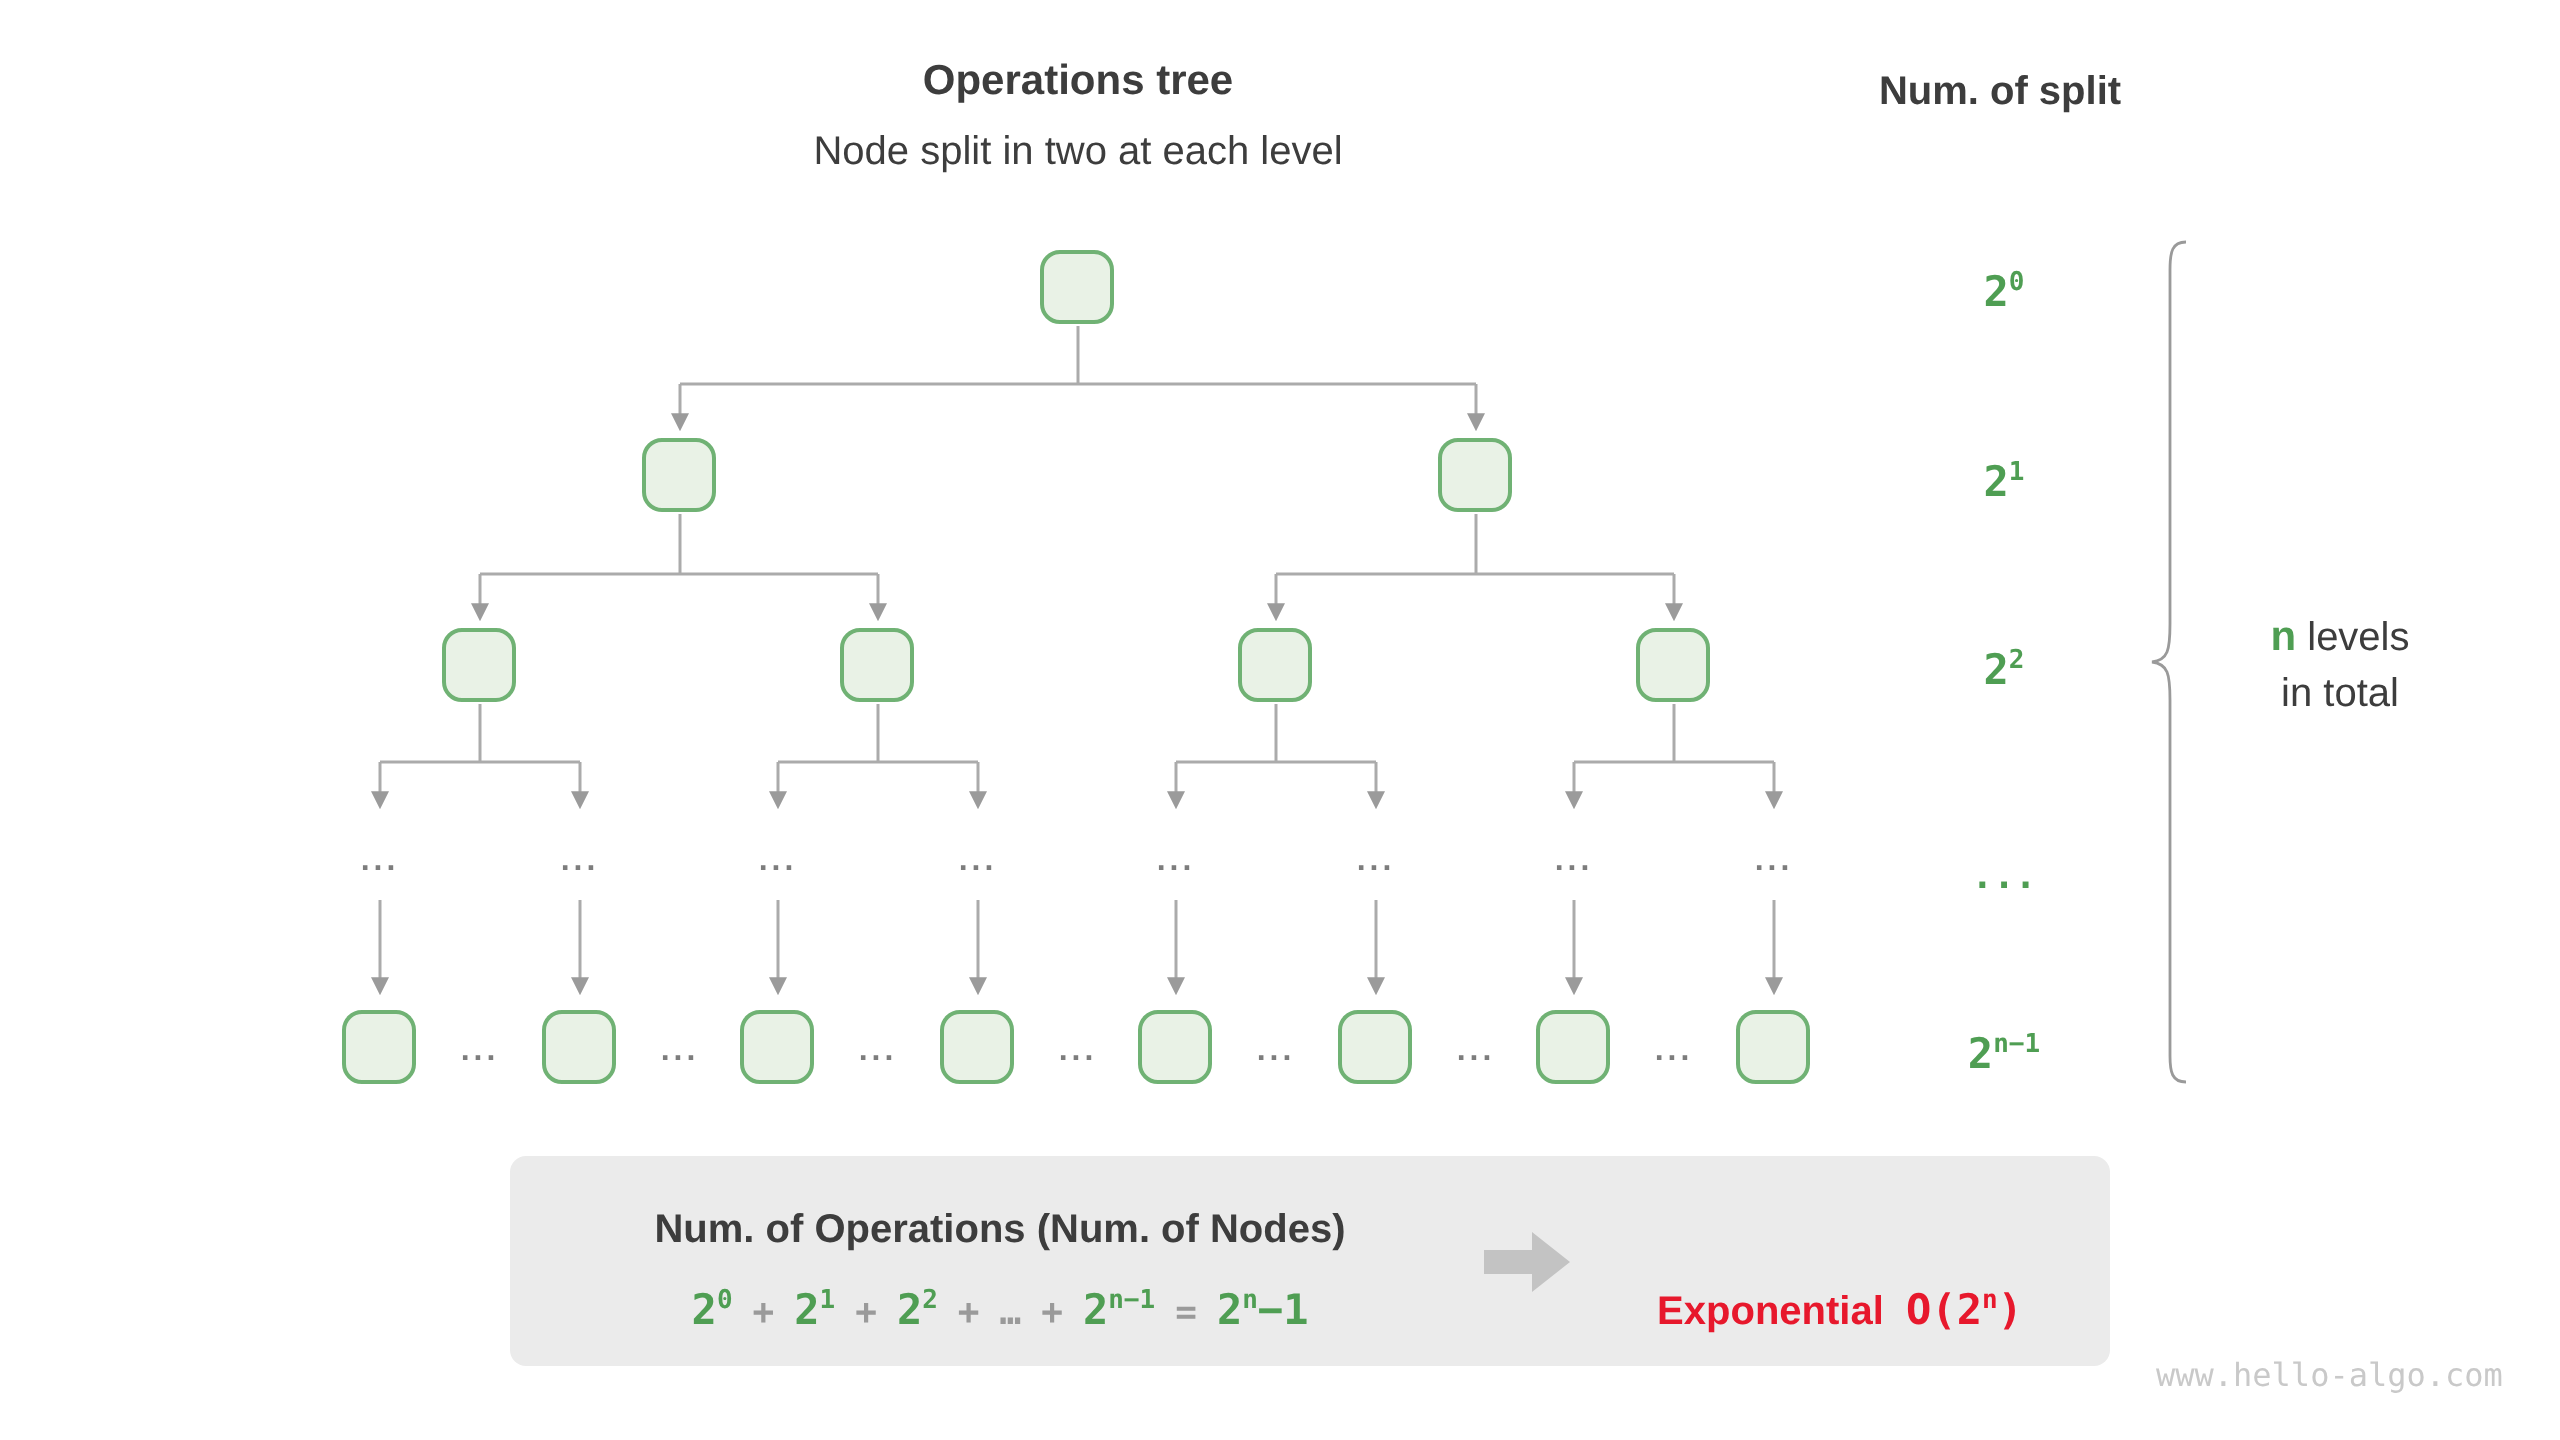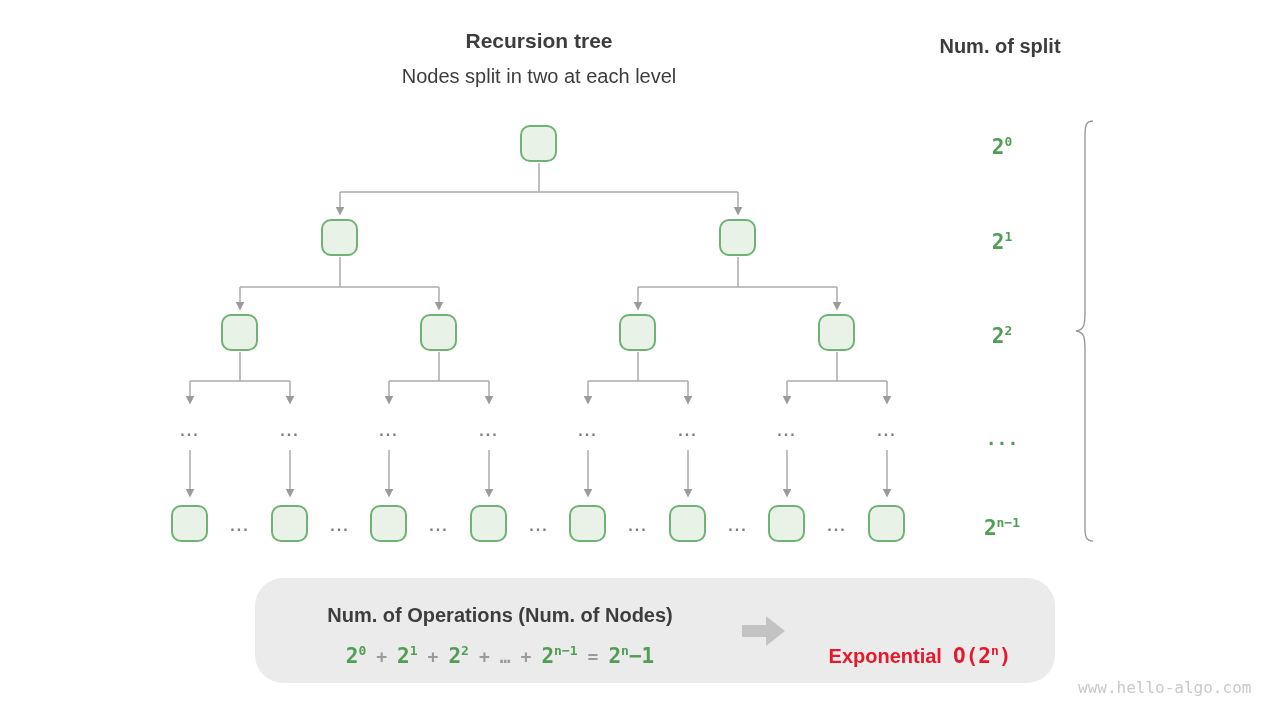--- a/index.html
+++ b/index.html
@@ -28,21 +28,21 @@
          color:var(--dots);letter-spacing:2px;line-height:20px;}
 
   .lvl{position:absolute;width:84px;text-align:center;line-height:30px;
        font-family:"DejaVu Sans Mono",monospace;font-weight:bold;font-size:21px;color:var(--green);}
   .lvl sup{font-size:13px;}
 
   .brace-note{line-height:28px;font-size:20px;color:var(--dark);}
   .brace-note .n{color:var(--green);font-weight:bold;font-size:21px;}
 
   .sumbox{position:absolute;left:255px;top:578px;width:800px;height:105px;
-          background:var(--box-bg);border-radius:28px;}
+          background:var(--box-bg);border-radius:8px;}
   .box-line1{position:absolute;top:23px;height:28px;line-height:28px;
              font-size:20px;font-weight:bold;color:var(--dark);text-align:center;}
   .box-line2{position:absolute;top:57px;height:32px;line-height:32px;text-align:center;}
   .leftcol{left:30px;width:430px;}
   .rightcol{left:545px;width:240px;}
   .formula{display:flex;justify-content:center;align-items:baseline;gap:10px;
            font-family:"DejaVu Sans Mono",monospace;font-weight:bold;}
   .formula .pow{color:var(--green);font-size:21px;}
   .formula .pow sup{font-size:13px;}
   .formula .op{color:#9a9a9a;font-size:18px;}
@@ -51,22 +51,22 @@
   .red-line .mono sup{font-size:13px;}
 
   .watermark{position:absolute;left:1078px;top:678px;font-family:"DejaVu Sans Mono",monospace;
              font-size:16px;color:var(--watermark);}
 </style>
 </head>
 <body>
 
 <div class="canvas">
 
-  <div class="abs center title" style="left:389px;top:29px;width:300px;">Recursion tree</div>
-  <div class="abs center subtitle" style="left:339px;top:65px;width:400px;">Nodes split in two at each level</div>
+  <div class="abs center title" style="left:389px;top:29px;width:300px;">Operations tree</div>
+  <div class="abs center subtitle" style="left:339px;top:65px;width:400px;">Node split in two at each level</div>
   <div class="abs center rhead" style="left:900px;top:32px;width:200px;">
     <div>Num. of split</div>
   </div>
 
   <svg class="connectors" width="1280" height="720">
     <defs>
       <marker id="arr" viewBox="0 0 10 10" refX="6" refY="5" markerWidth="6" markerHeight="6" orient="auto">
         <path d="M0,0 L10,5 L0,10 Z" style="fill:var(--arrow,#9b9b9b)"></path>
       </marker>
     </defs>
@@ -148,20 +148,24 @@
   <div class="lvl" style="left:960px;top:127px;"><span>2</span><sup>0</sup></div>
   <div class="lvl" style="left:960px;top:222px;"><span>2</span><sup>1</sup></div>
   <div class="lvl" style="left:960px;top:316px;"><span>2</span><sup>2</sup></div>
   <div class="lvl" style="left:960px;top:419px;font-size:18px;"><span>...</span><sup></sup></div>
   <div class="lvl" style="left:960px;top:508px;"><span>2</span><sup>n−1</sup></div>
 
   <svg class="abs" style="left:1060px;top:110px;" width="60" height="450">
     <path d="M33,11 C26,11 25,16 25,25 L25,202 C25,215 24,220 16,221 C24,222 25,227 25,240 L25,418 C25,426 26,431 33,431" style="stroke:var(--brace,#9a9a9a)" stroke-width="1.4" fill="none"></path>
   </svg>
 
+  <div class="abs center brace-note" style="left:1108px;top:305px;width:124px;">
+    <div><span class="n">n</span><span> levels</span></div>
+    <div>in total</div>
+  </div>
 
   <div class="sumbox">
     <div class="box-line1 leftcol">Num. of Operations (Num. of Nodes)</div>
     <div class="box-line2 leftcol formula">
       <span class="pow"><span>2</span><sup>0</sup></span>
       <span class="op">+</span>
       <span class="pow"><span>2</span><sup>1</sup></span>
       <span class="op">+</span>
       <span class="pow"><span>2</span><sup>2</sup></span>
       <span class="op">+</span>

